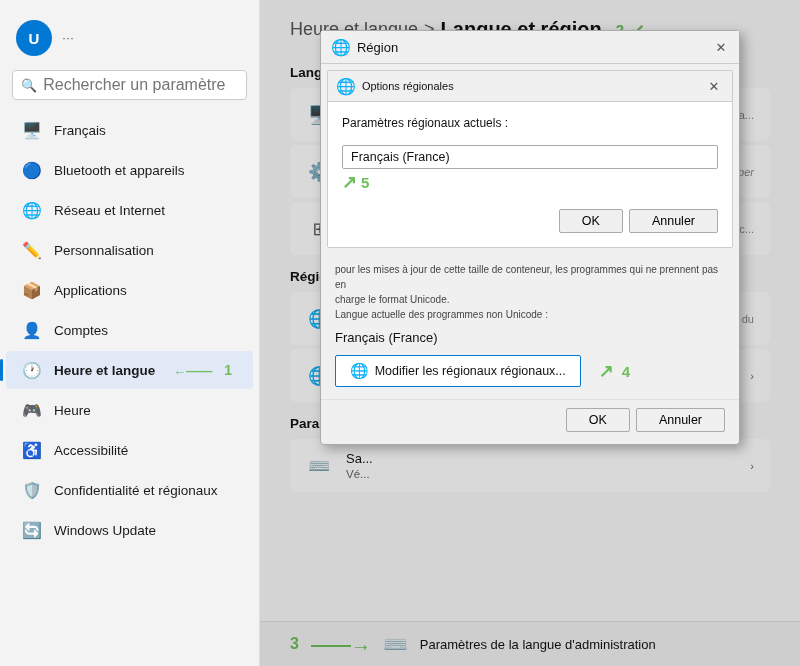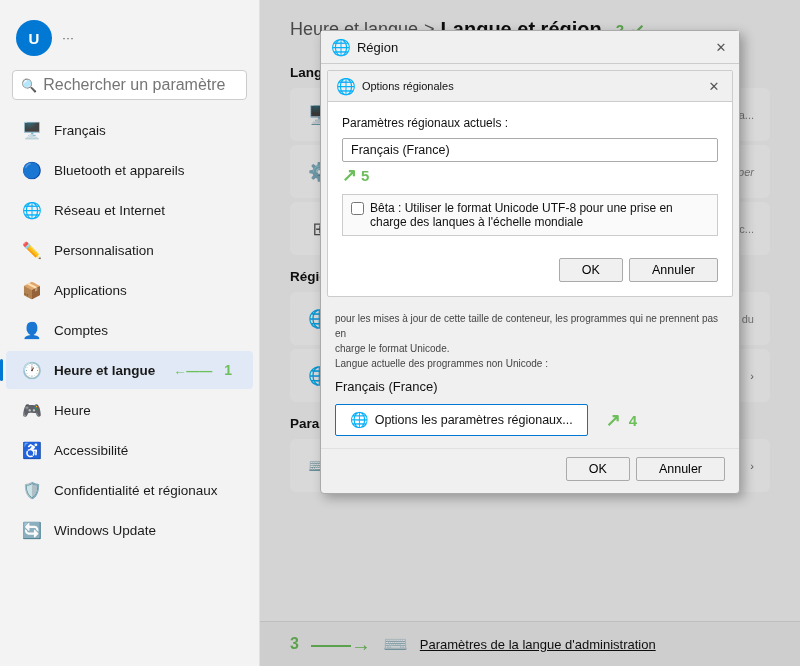--- a/index.html
+++ b/index.html
@@ -189,21 +189,20 @@
       align-items: center;
       gap: 12px;
     }
     .bottom-bar-icon {
       font-size: 20px;
       color: #555;
     }
     .bottom-bar-text {
       font-size: 13px;
       color: #111;
-      text-decoration: underline;
     }
 
     
     .modal-overlay {
       position: absolute;
       top: 0; left: 0; right: 0; bottom: 0;
       background: rgba(0,0,0,0.15);
       display: flex;
       align-items: flex-start;
       justify-content: center;
@@ -269,21 +268,21 @@
     }
     .dialog-desc {
       font-size: 12px;
       color: #111;
       line-height: 1.5;
       margin-bottom: 10px;
     }
     .param-label {
       font-size: 12px;
       color: #111;
-      margin-bottom: 8px;
+      margin-bottom: 15px;
       font-weight: 500;
     }
     .dropdown-row {
       display: flex;
       align-items: center;
       gap: 6px;
       margin-bottom: 10px;
     }
     .dropdown {
       flex: 1;
@@ -531,44 +530,40 @@
             <select class="dropdown">
               <option>Français (France)</option>
             </select>
           </div>
 
           <div style="display:flex;align-items:center;gap:4px;margin-top:-8px;margin-bottom:8px;">
             <span style="color:#6dbf5c;font-size:18px;font-weight:bold;">↗</span>
             <span style="color:#6dbf5c;font-weight:bold;font-size:15px;">5</span>
           </div>
 
-          <div class="checkbox-row">
-            <input type="checkbox" style="">
-            <label class="checkbox-label">Bêta : Utiliser le format Unicode UTF-8 pour une prise en charge des lanques à l'échelle mondiale</label>
-          </div>
 
           <div class="dialog-buttons">
             <button class="dlg-btn">OK</button>
             <button class="dlg-btn">Annuler</button>
           </div>
         </div>
       </div>
 
       <div class="dialog-region-body">
         <p class="region-lang-note">
           pour les mises à jour de cette taille de conteneur, les programmes qui ne prennent pas en<br>
           charge le format Unicode.<br>
           <span>Langue actuelle des programmes non Unicode :</span>
         </p>
         <p class="region-value">Français (France)</p>
 
         <div style="display:flex;align-items:center;gap:8px;margin-top:10px;">
           <button class="modify-btn">
             <span class="modify-btn-icon">🌐</span>
-            <span>Options les paramètres régionaux...</span>
+            <span>Modifier les régionaux régionaux...</span>
           </button>
           <span style="color:#6dbf5c;font-size:18px;font-weight:bold;margin-left:10px;">↗</span>
           <span style="color:#6dbf5c;font-weight:bold;font-size:15px;">4</span>
         </div>
       </div>
 
       <div class="dialog-region-footer">
         <button class="dlg-btn">OK</button>
         <button class="dlg-btn">Annuler</button>
       </div>

